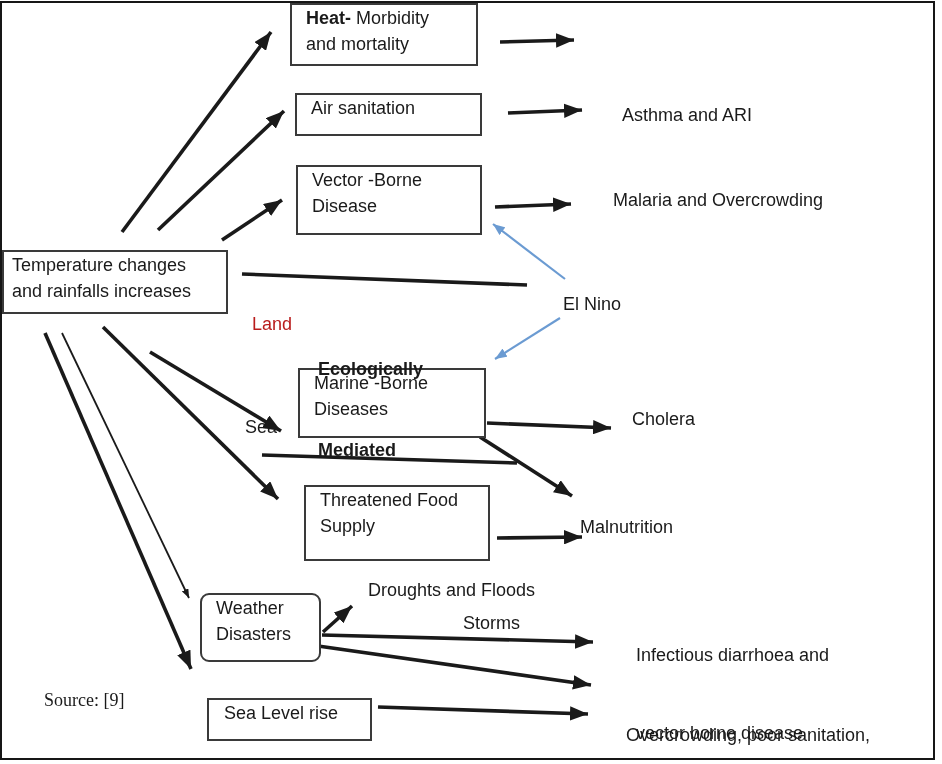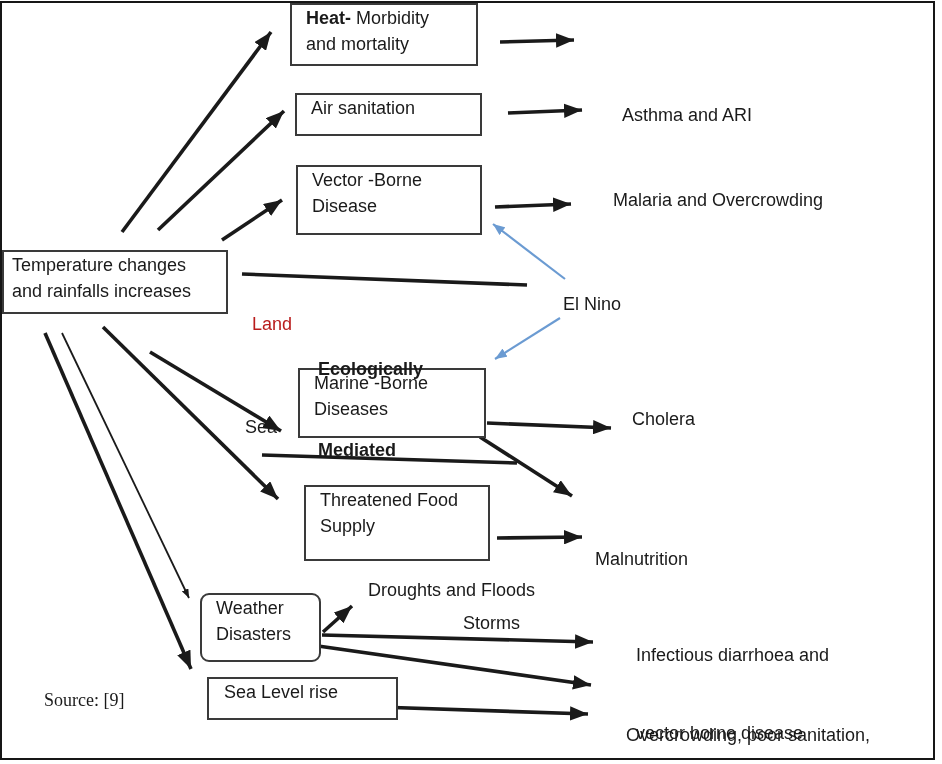--- a/index.html
+++ b/index.html
@@ -90,21 +90,21 @@
   <div class="box" style="left:304px;top:485px;width:186px;height:76px;">
     <div class="ln">Threatened Food</div>
     <div class="ln">Supply</div>
   </div>
 
   <div class="box" style="left:200px;top:593px;width:121px;height:69px;border-radius:9px;">
     <div class="ln">Weather</div>
     <div class="ln">Disasters</div>
   </div>
 
-  <div class="box" style="left:207px;top:677px;width:191px;height:43px;padding-left:15px;">
+  <div class="box" style="left:207px;top:698px;width:165px;height:43px;padding-left:15px;">
     <div class="ln">Sea Level rise</div>
   </div>
 
   <div class="lbl" style="left:602px;top:20px;">
   </div>
 
   <div class="lbl" style="left:622px;top:102px;">Asthma and ARI</div>
 
   <div class="lbl" style="left:613px;top:187px;">Malaria and Overcrowding</div>
 
@@ -114,21 +114,21 @@
     <div>Ecologically</div>
     <div>Mediated</div>
   </div>
 
   <div class="lbl" style="left:245px;top:382px;margin-top:32px;">Sea</div>
 
   <div class="lbl" style="left:563px;top:291px;">El Nino</div>
 
   <div class="lbl" style="left:632px;top:406px;">Cholera</div>
 
-  <div class="lbl" style="left:595px;top:514px;margin-top:32px;">Malnutrition</div>
+  <div class="lbl" style="left:580px;top:514px;">Malnutrition</div>
 
   <div class="lbl" style="left:368px;top:577px;">Droughts and Floods</div>
 
   <div class="lbl" style="left:463px;top:610px;">Storms</div>
 
   <div class="lbl" style="left:636px;top:590px;">
     <div>Infectious diarrhoea and</div>
     <div>vector borne disease</div>
   </div>
 

